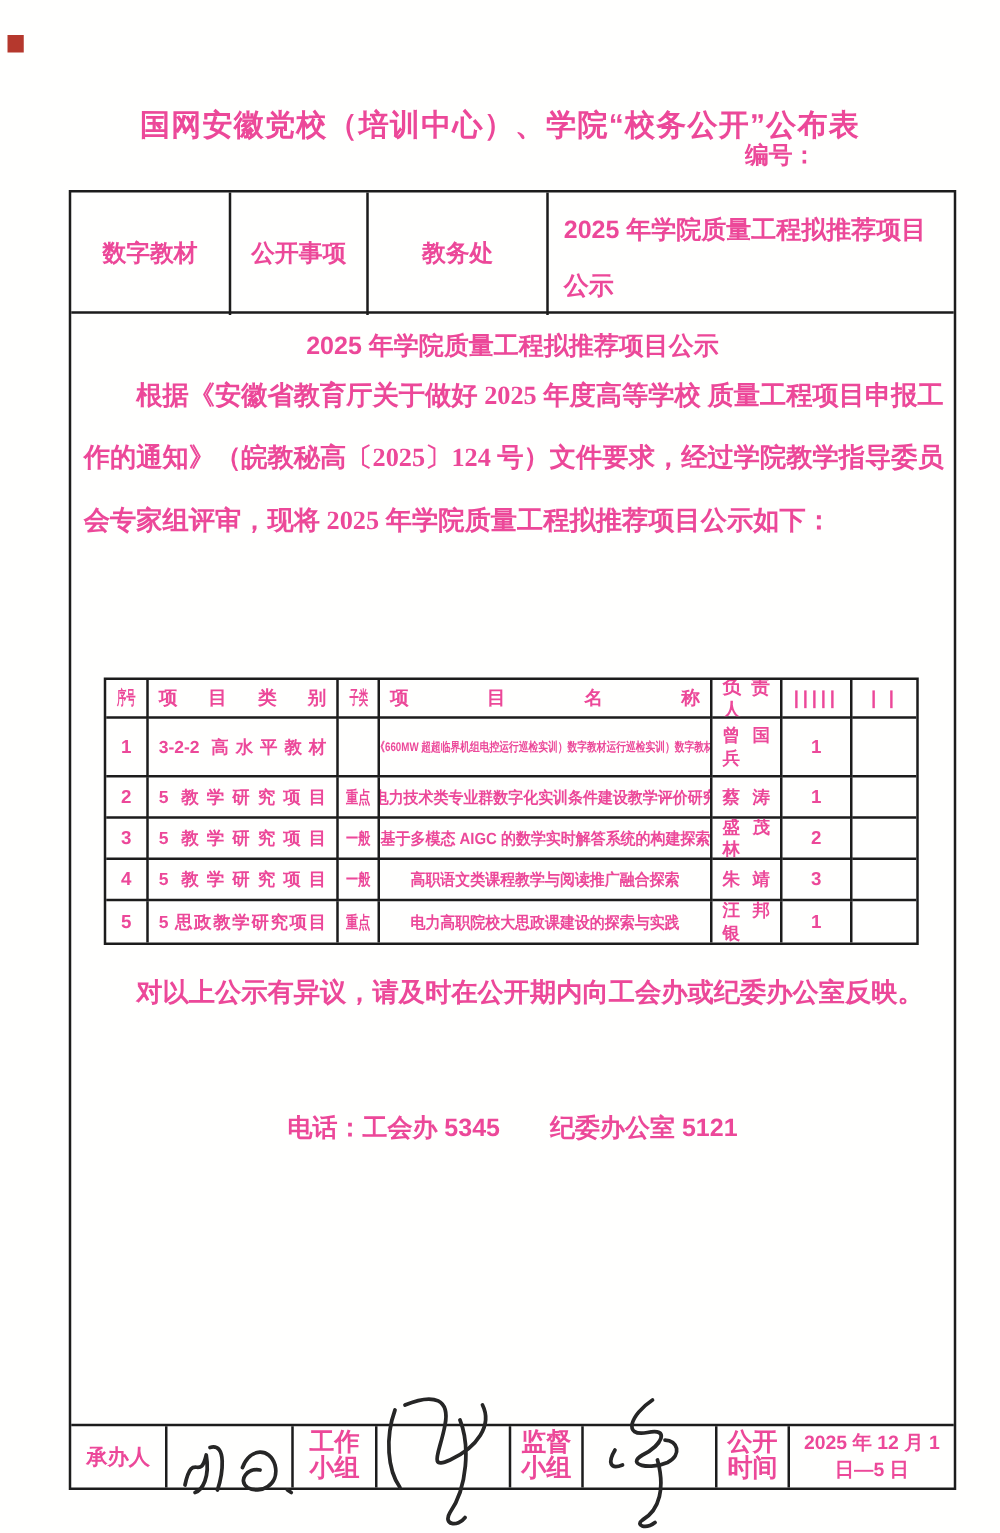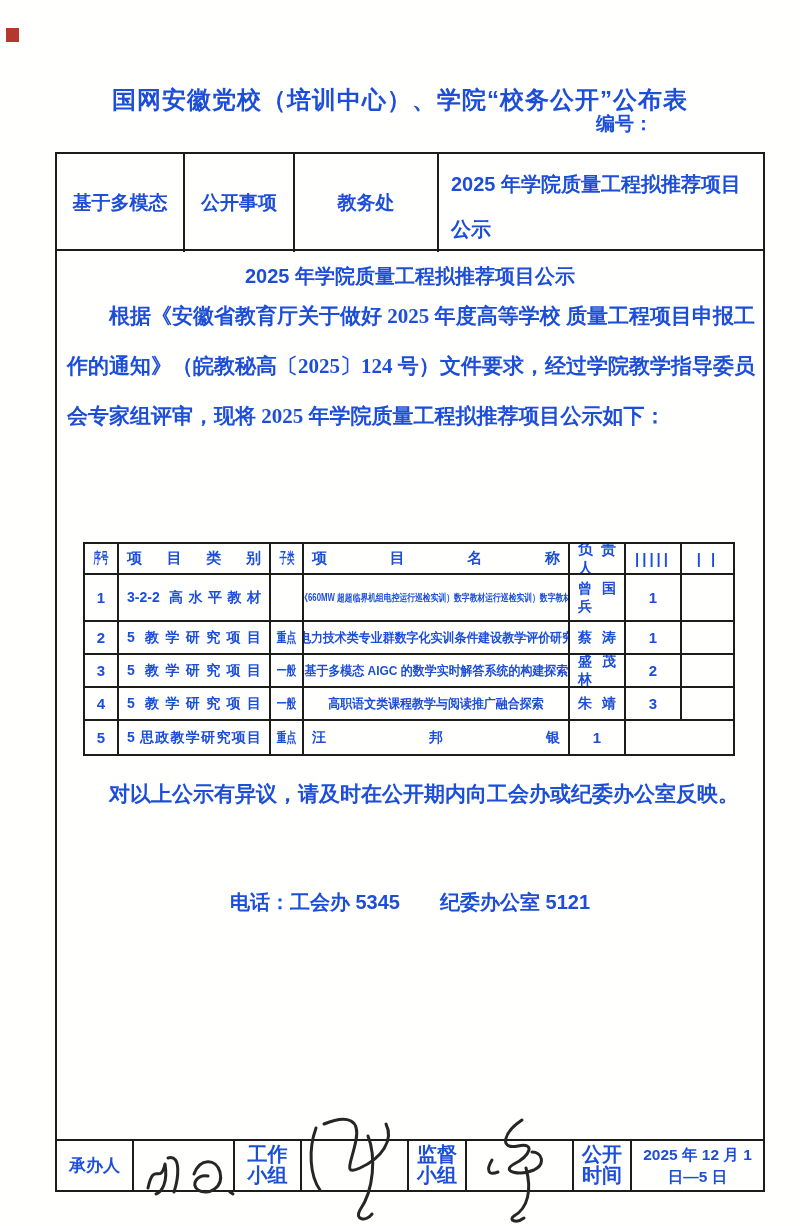--- a/index.html
+++ b/index.html
@@ -1,17 +1,17 @@
 <!DOCTYPE html>
 <html><head>
 <meta charset="utf-8">
 <style>
   html,body{margin:0;padding:0;background:#ffffff;}
   .page{position:relative;width:800px;height:1226px;background:#fffffe;overflow:hidden;
-        font-family:"Liberation Sans","DejaVu Sans",sans-serif;color:#1d4ed8;}
+        font-family:"Liberation Sans","DejaVu Sans",sans-serif;color:#ec4899;}
   
   .red-mark{position:absolute;left:6px;top:28px;width:13px;height:14px;background:#b5382d;}
   .doc-title{position:absolute;left:0;top:84px;width:100%;text-align:center;
              font-size:24px;font-weight:bold;letter-spacing:1px;}
   .doc-number{position:absolute;left:596px;top:111px;font-size:19px;font-weight:bold;}
   
   .outer{position:absolute;left:55px;top:152px;width:710px;height:1040px;
          border:2px solid #1c1c1c;box-sizing:border-box;}
   .head-row{position:absolute;left:0;top:0;width:100%;height:97px;display:grid;
             grid-template-columns:128px 110px 144px 1fr;border-bottom:2px solid #1c1c1c;box-sizing:border-box;}
@@ -69,21 +69,21 @@
 <div class="page">
 
   <div class="red-mark"></div>
 
   <div class="doc-title">国网安徽党校（培训中心）、学院“校务公开”公布表</div>
   <div class="doc-number">编号：</div>
 
   <div class="outer">
 
     <div class="head-row">
-      <div>基于多模态</div>
+      <div>数字教材</div>
       <div>公开事项</div>
       <div>教务处</div>
       <div>2025 年学院质量工程拟推荐项目公示</div>
     </div>
 
     <div class="body-area">
       <div class="notice-heading">2025 年学院质量工程拟推荐项目公示</div>
       <div class="para para-main">根据《安徽省教育厅关于做好 2025 年度高等学校 质量工程项目申报工作的通知》（皖教秘高〔2025〕124 号）文件要求，经过学院教学指导委员会专家组评审，现将 2025 年学院质量工程拟推荐项目公示如下：</div>
 
       <div class="inner">
@@ -167,20 +167,23 @@
           </div>
         <div class="c rN num">3</div>
         <div class="c rN lastcol"></div>
 
         <div class="c rN lastrow num">5</div>
         <div class="c rN lastrow cat">
             <span class="spread">5 思政教学研究项目</span>
           </div>
         <div class="c rN lastrow">
             <span class="sub">重点</span>
+          </div>
+        <div class="c rN lastrow">
+            <span class="pname">电力高职院校大思政课建设的探索与实践</span>
           </div>
         <div class="c rN lastrow leader">
             <span class="spread">汪邦银</span>
           </div>
         <div class="c rN lastrow num">1</div>
         <div class="c rN lastrow lastcol"></div>
       </div>
 
       <div class="para para-objection">对以上公示有异议，请及时在公开期内向工会办或纪委办公室反映。</div>
       <div class="phone-line">电话：工会办 5345　　纪委办公室 5121</div>

